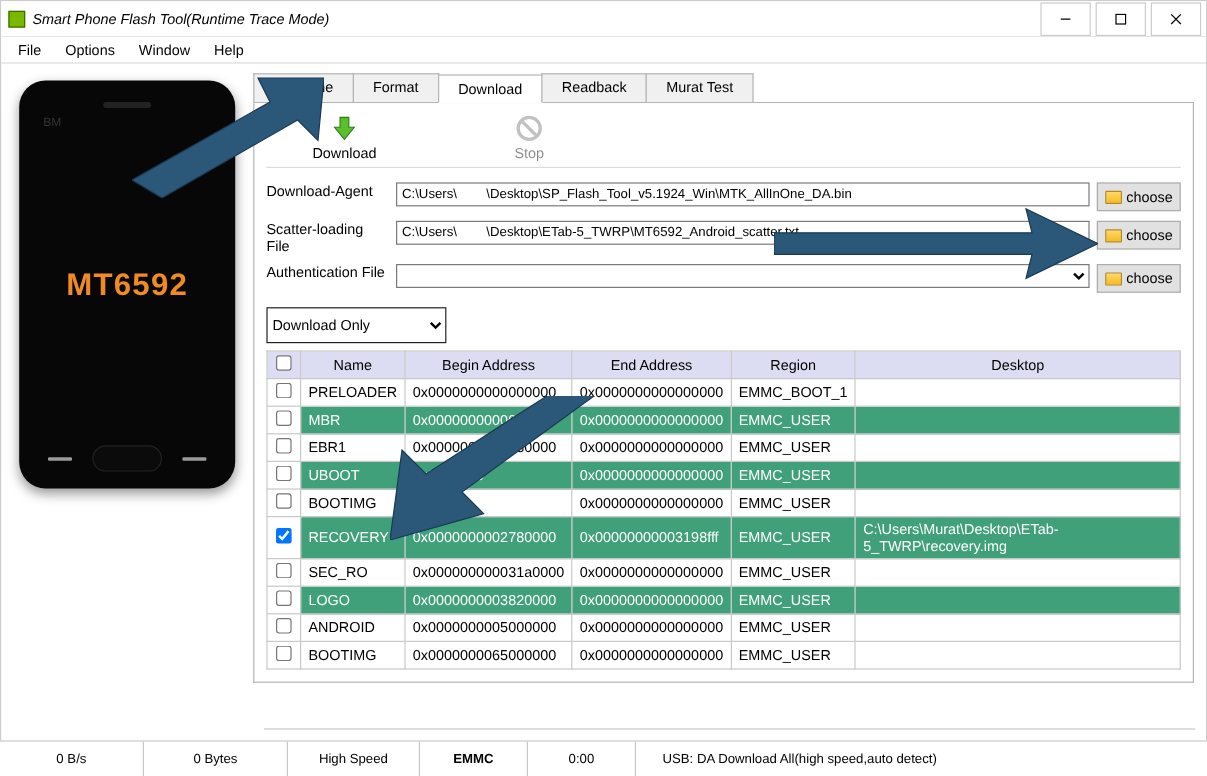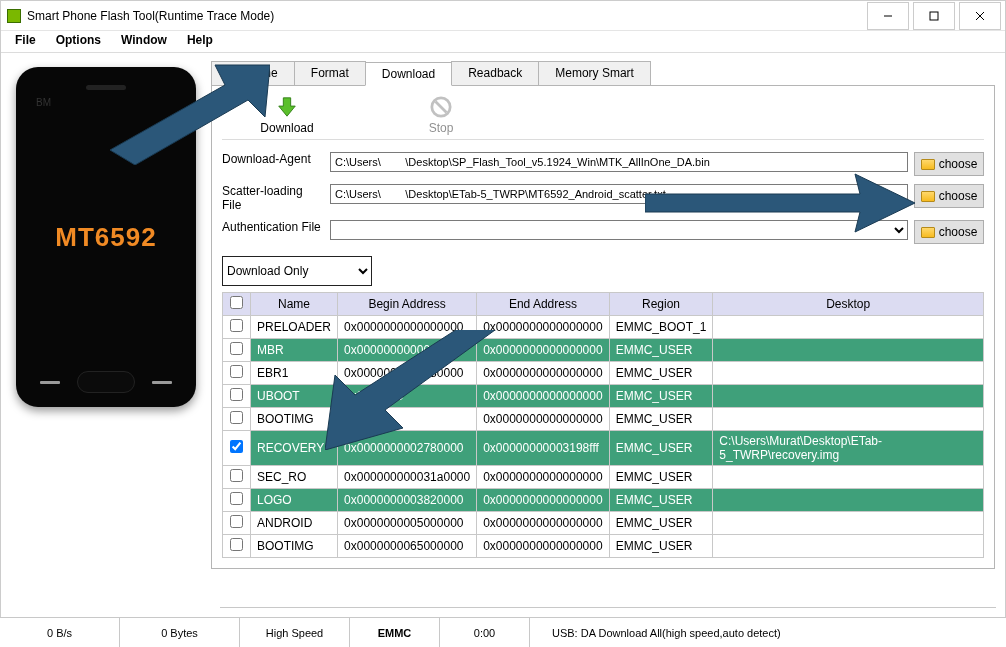--- a/index.html
+++ b/index.html
@@ -1,26 +1,26 @@
 <!DOCTYPE html>
 <html><head>
 <meta charset="utf-8">
 <style>
 * { box-sizing: border-box; margin: 0; padding: 0; font-family: "Segoe UI", Tahoma, sans-serif; font-size: 12px; }
 body { width: 1006px; height: 647px; background: #fff; overflow: hidden; border: 1px solid #ccc; }
 
 
-.titlebar { height: 30px; display: flex; align-items: center; padding: 0 4px 0 6px; background: #fff; border-bottom: 1px solid #e5e5e5; }
+.titlebar { height: 30px; display: flex; align-items: center; padding: 0 4px 0 6px; background: #fff; border-bottom: 1px solid #e5e5e5; font-style: italic; }
 .titlebar .app-icon { width: 14px; height: 14px; background: #7ab800; border: 1px solid #3a6e00; margin-right: 6px; }
 .titlebar .title { flex: 1; font-size: 12px; color: #000; }
 .titlebar .win-btn { width: 42px; height: 28px; display: flex; align-items: center; justify-content: center; border: 1px solid #ccc; margin-left: 4px; background: #fff; }
 .titlebar .win-btn svg { width: 10px; height: 10px; }
 
 
-.menubar { height: 22px; display: flex; padding: 0 4px; border-bottom: 1px solid #dcdcdc; background: #fff; font-weight: bold; }
+.menubar { height: 22px; display: flex; align-items: center; padding: 0 4px; border-bottom: 1px solid #dcdcdc; background: #fff; }
 .menubar .menu-item { padding: 2px 10px; cursor: default; }
 
 
 .main { display: flex; height: calc(647px - 30px - 22px - 30px); }
 
 
 .left-panel { width: 210px; padding: 14px; position: relative; }
 .phone { width: 180px; height: 340px; margin: 0 auto; background: #070707; border-radius: 22px; position: relative; box-shadow: 0 4px 10px rgba(0,0,0,.4); }
 .phone-speaker { position: absolute; top: 18px; left: 50%; transform: translateX(-50%); width: 40px; height: 5px; background: #222; border-radius: 3px; }
 .phone-label-bm { position: absolute; top: 30px; left: 20px; font-size: 10px; color: #333; }
@@ -121,21 +121,21 @@
       </div>
     </div>
   </div>
 
   <div class="right-panel">
     <div class="tabstrip">
       <div class="tab">Welcome</div>
       <div class="tab">Format</div>
       <div class="tab active">Download</div>
       <div class="tab">Readback</div>
-      <div class="tab">Memory Smart</div>
+      <div class="tab">Murat Test</div>
     </div>
 
     <div class="tabbody">
       <div class="toolbar">
         <div class="tbtn">
           <svg class="ico" viewBox="0 0 24 24">
               <polygon points="12,22 3,11 8,11 8,2 16,2 16,11 21,11" fill="#5bbf2b" stroke="#2f7d15"></polygon>
             </svg>
           <span>Download</span>
         </div>

